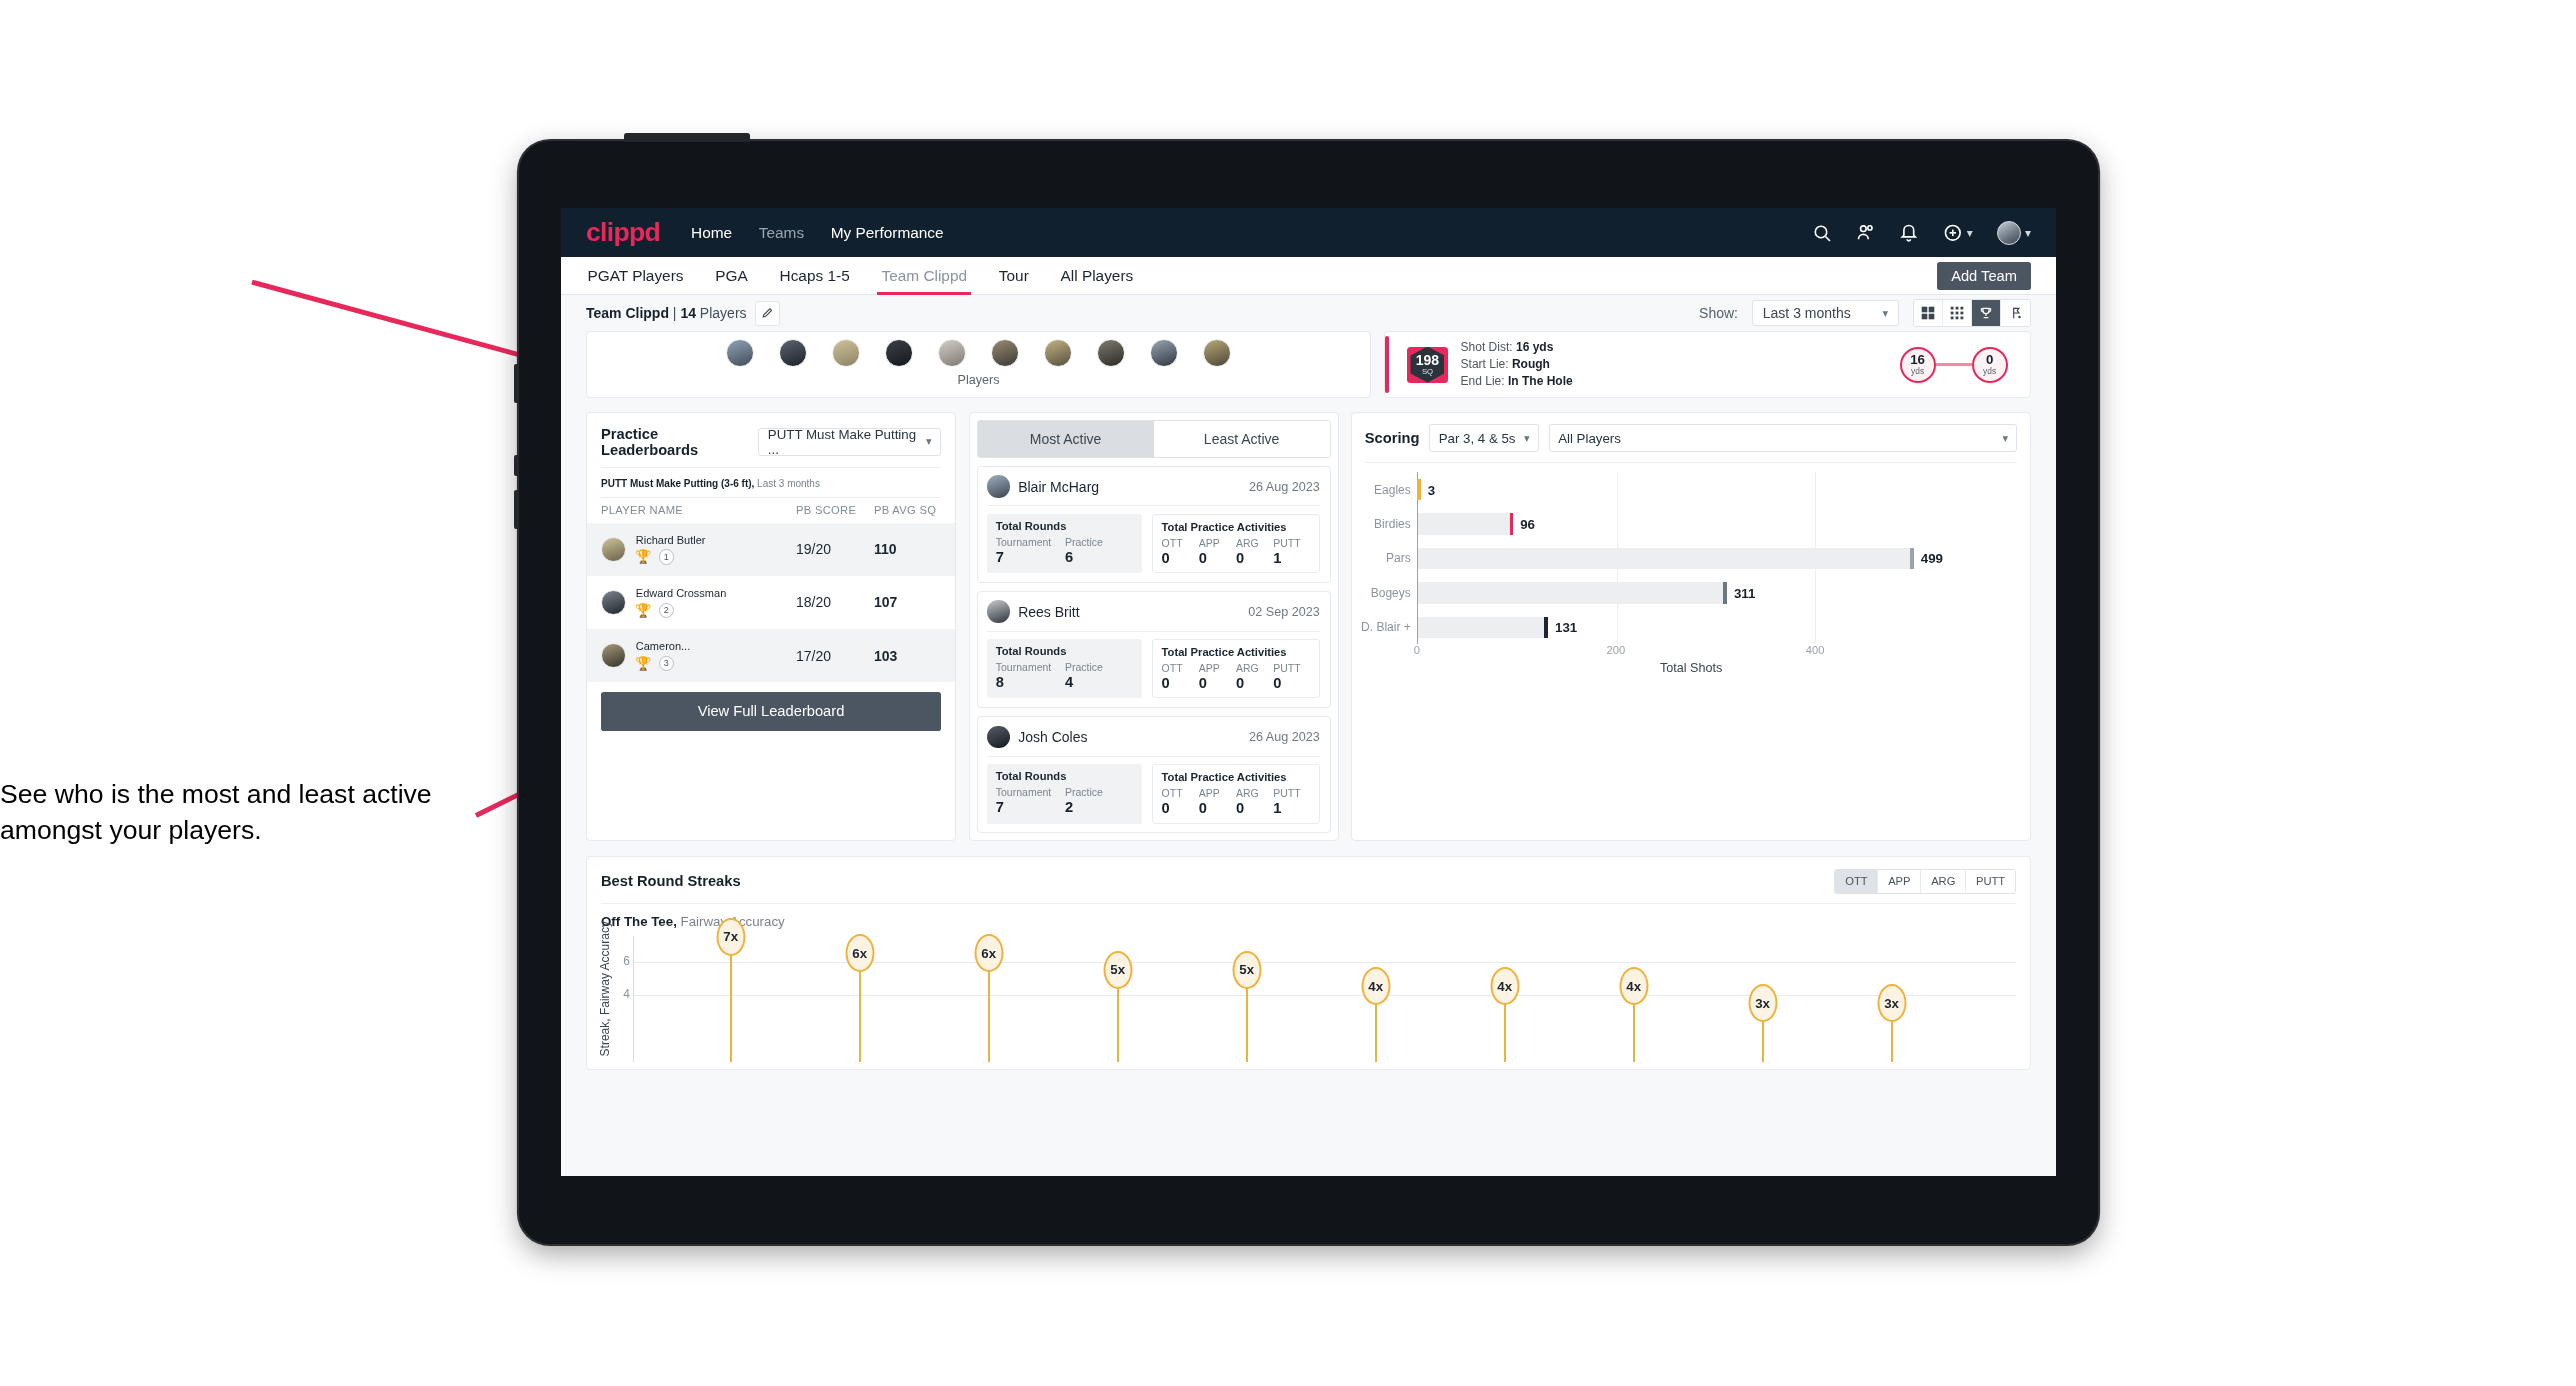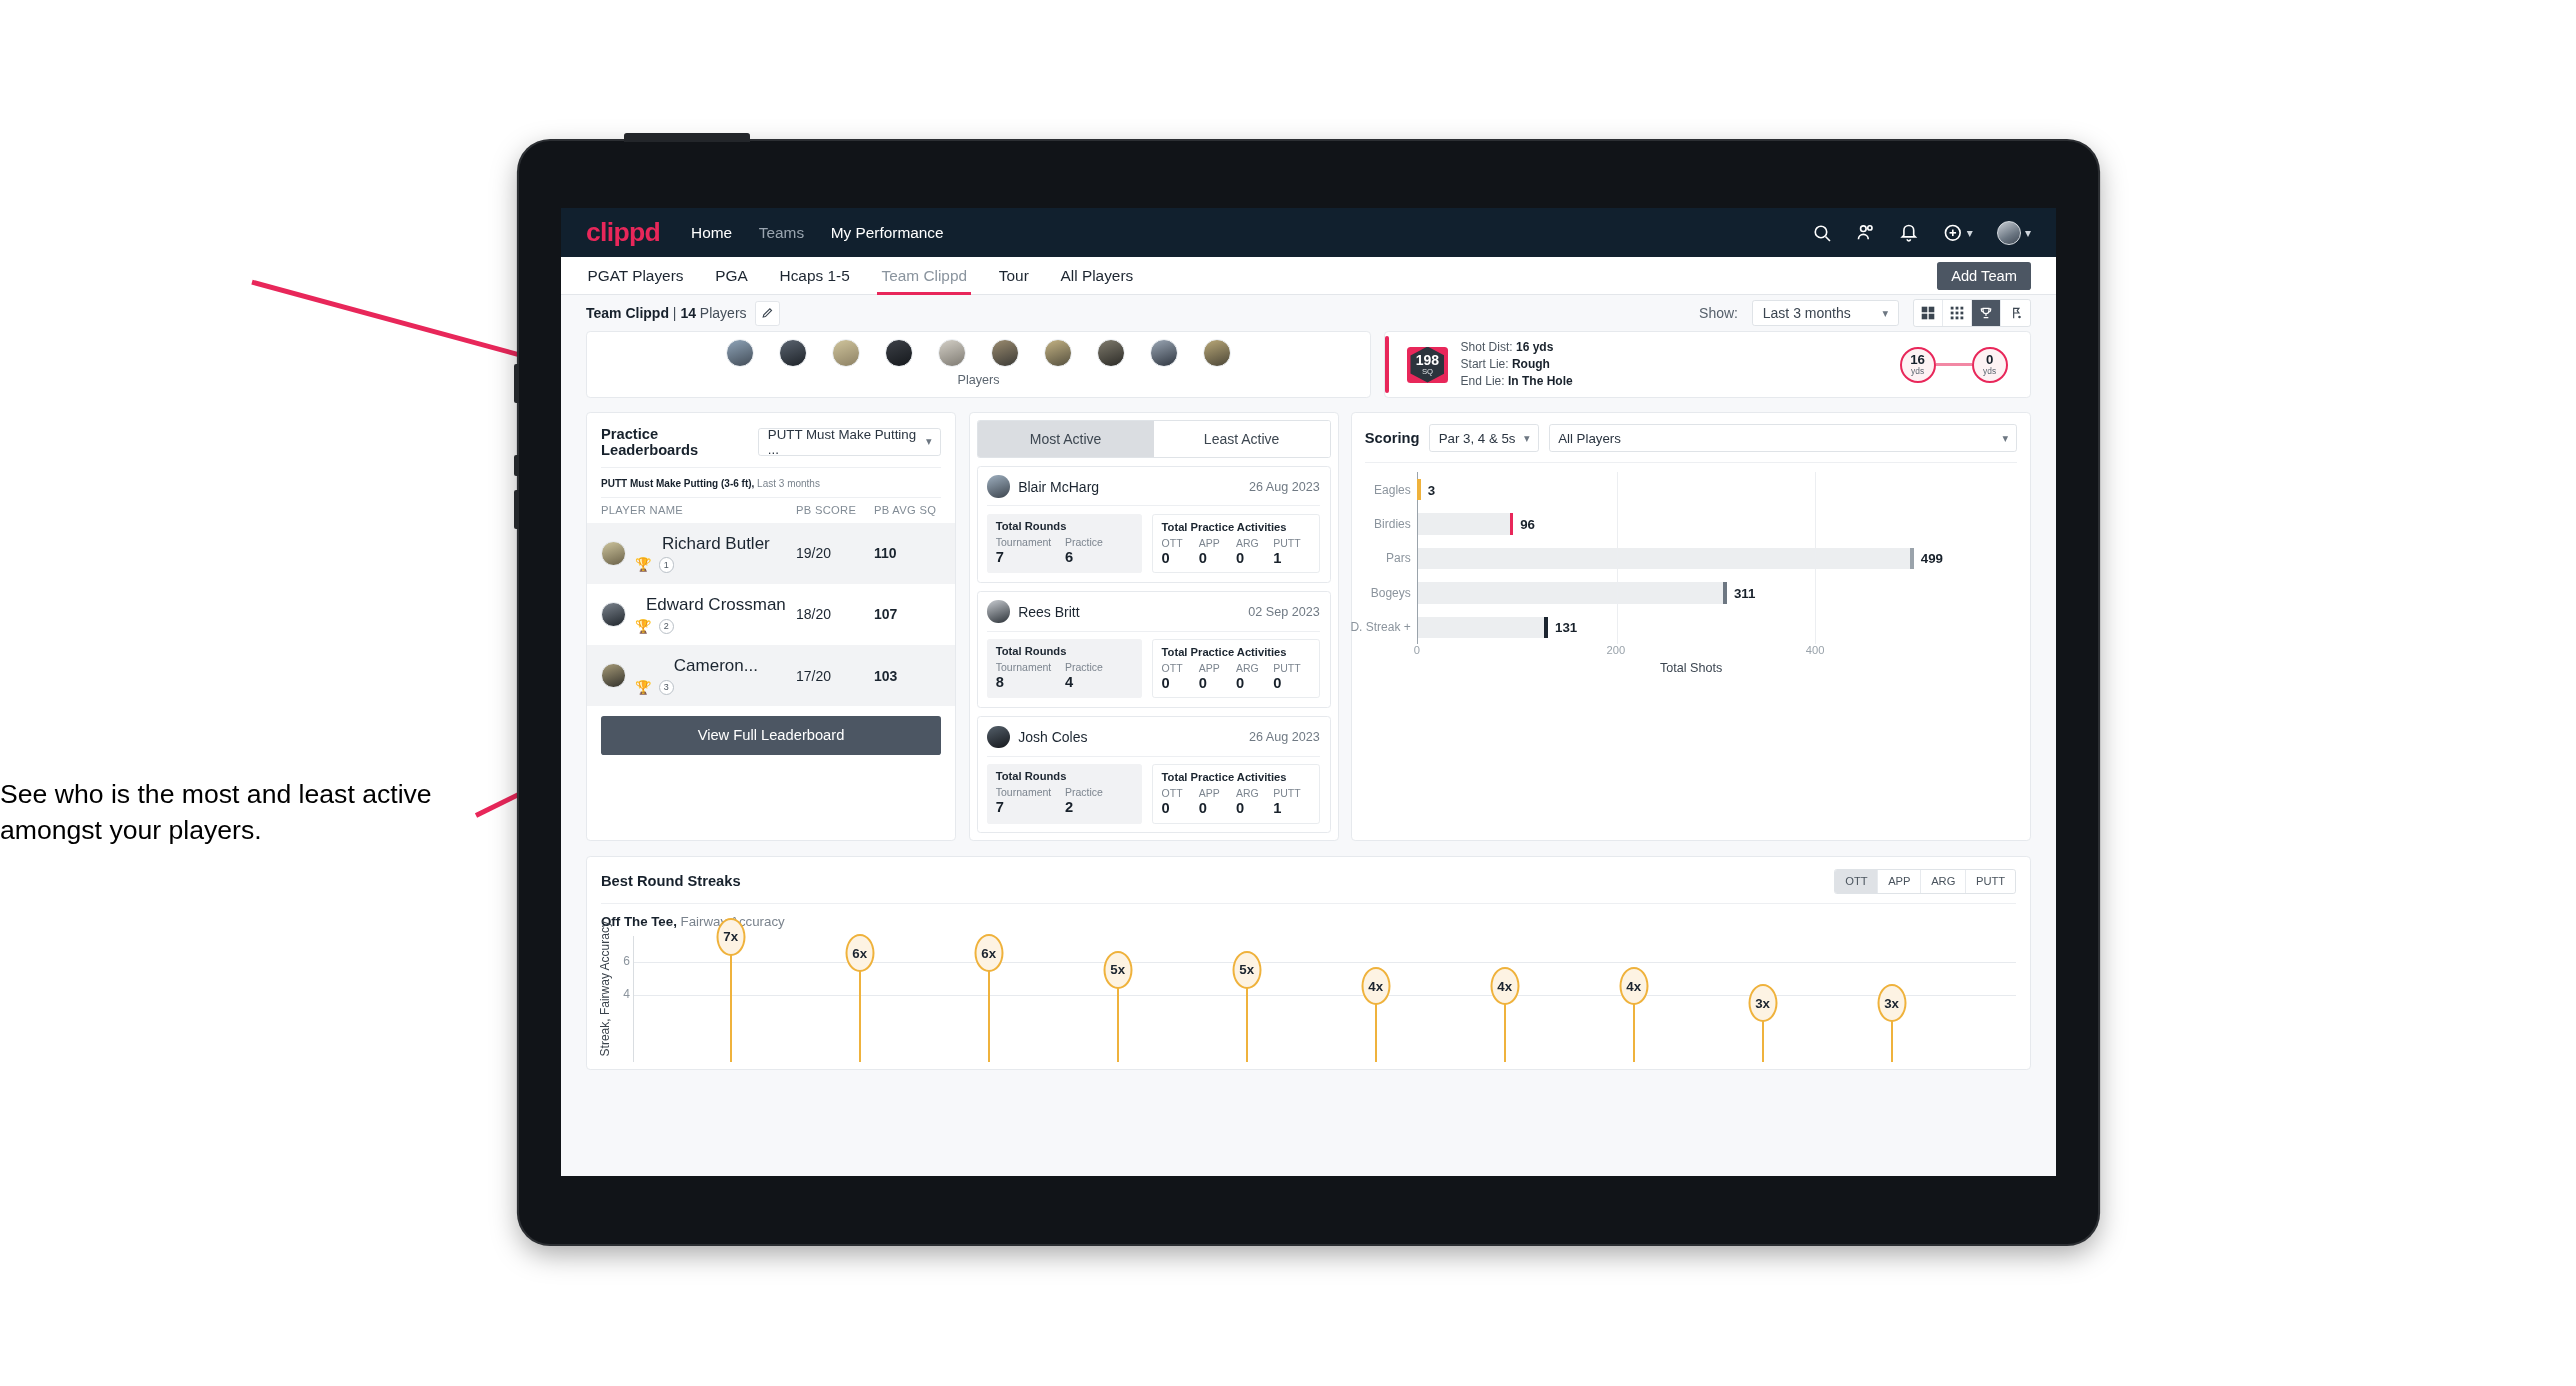--- a/index.html
+++ b/index.html
@@ -121,21 +121,21 @@
   .lb-sub { padding: 9.8px 14px 8.4px; font-size: 10px; color:#7a838d; }
   .lb-sub b { color:#17212c; }
   .lb-colhead { display:flex; padding: 5.6px 14px 7px; font-size: 11.2px; color:#818b95; letter-spacing:0.3px; }
   .c-name { flex:1; }
   .c-score { width: 78px; }
   .c-avg { width: 67px; }
   .lb-row { display:flex; align-items:center; padding: 11.2px 14px; min-height: 52px; }
   .lb-row.alt { background:#f2f3f5; }
   .lb-av { width: 25px; height: 25px; border-radius:50%; border:1.4px solid #e7eaee; flex: 0 0 25px; }
   .lb-nm { flex:1; margin-left: 9.8px; }
-  .lb-nm .nm { font-size: 17px; color:#1b2530;text-align:center; }
+  .lb-nm .nm { font-size: 11px; color:#1b2530; }
   .lb-badges { display:flex; align-items:center; gap: 6.3px; margin-top: 3.5px; }
   .trophy { font-size: 13.3px; line-height:1; }
   .rankpill { width: 15.4px; height: 15.4px; border-radius:50%; border:0.7px solid #b9c0c7; font-size:9px; color:#4d5761; display:flex; align-items:center; justify-content:center; background:#fff; }
   .lb-v1 { width:78px; font-size:14px; color:#1b2530; }
   .lb-v2 { width:67px; font-size:14px; font-weight:700; color:#1b2530; }
   .lb-btn { margin: 9.8px 14px 0; background:#4c5663; color:#fff; text-align:center; font-size:14.7px; padding: 11.2px 0; border-radius:2.8px; border:none; display:block; width: calc(100% - 28px); }
 
   
   .act-card { flex: 0 0 370px; padding: 7px; }
   .act-tabs { display:flex; border:0.7px solid #dfe3e7; border-radius:2.8px; overflow:hidden; }
@@ -618,21 +618,21 @@
                     </div>
                   </div>
                   <div class="bar-row" style="top: 63.8%; height: 12.4%;">
                     <div class="bar-lbl">Bogeys</div>
                     <div class="bar" style="width: 55.5357%;">
                       <div class="bar-cap" style="background: rgb(109, 119, 130);"></div>
                       <div class="bar-val">311</div>
                     </div>
                   </div>
                   <div class="bar-row" style="top: 83.8%; height: 12.4%;">
-                    <div class="bar-lbl">D. Streak +</div>
+                    <div class="bar-lbl">D. Blair +</div>
                     <div class="bar" style="width: 23.3929%;">
                       <div class="bar-cap" style="background: rgb(28, 37, 48);"></div>
                       <div class="bar-val">131</div>
                     </div>
                   </div>
                   <div class="gl" style="left: 35.7143%;"></div>
                   <div class="gl" style="left: 71.4286%;"></div>
                 </div>
               <div class="sc-xaxis" id="sc-xaxis">
                   <div class="xt" style="left: 0%;">0</div>

